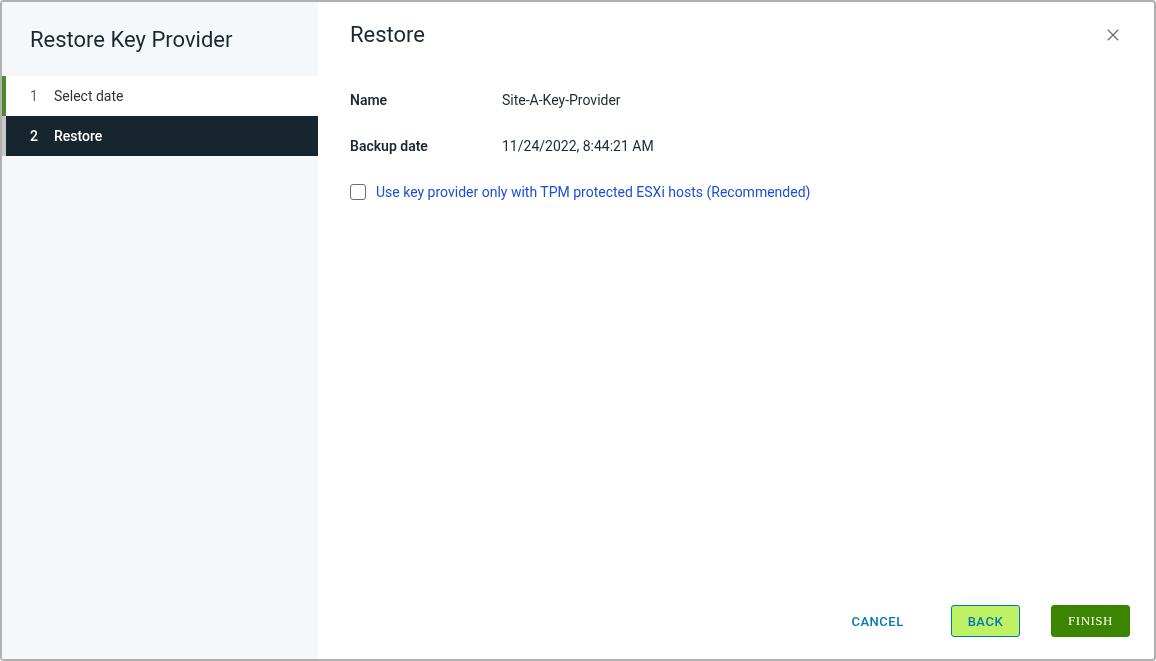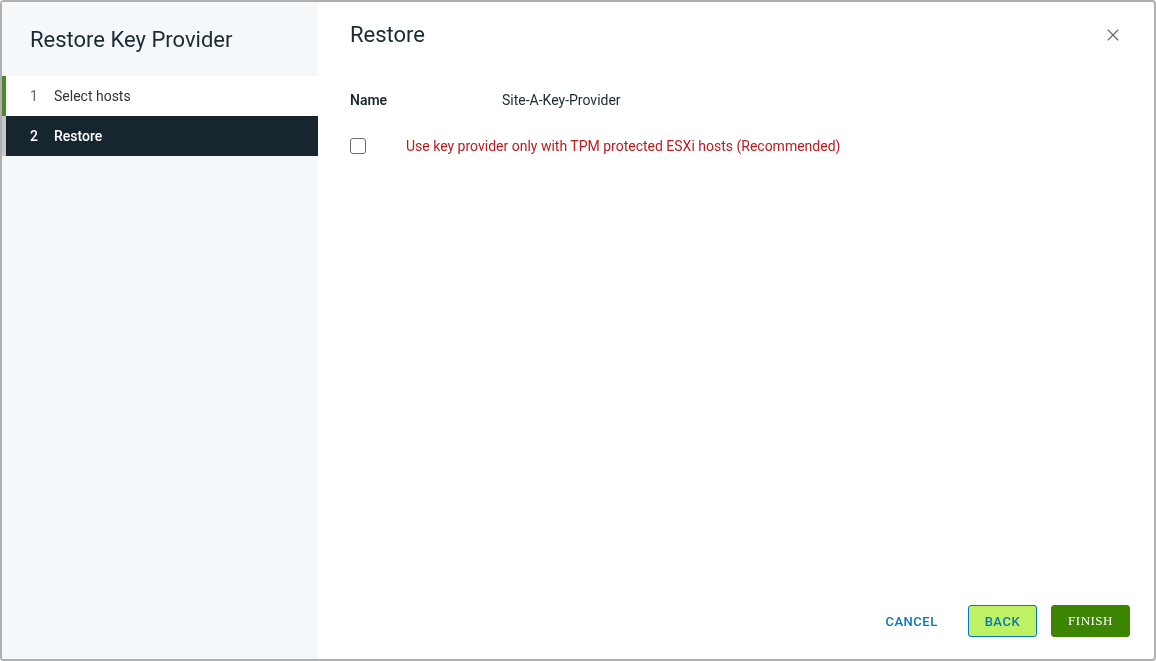--- a/index.html
+++ b/index.html
@@ -117,38 +117,37 @@
     }
     .field-value {
       color: #1b2a32;
       margin-left: 20px;
     }
     .checkbox-row {
       display: flex;
       align-items: center;
       margin-top: 12px;
       font-size: 14px;
-      color: #b91c1c;
-      gap: 30px;
+      color: #1d4ed8;
     }
     .chk {
       width: 16px;
       height: 16px;
       border: 1.5px solid #6d6d6d;
       border-radius: 3px;
       margin-right: 10px;
       cursor: pointer;
       flex-shrink: 0;
     }
     .content-footer {
       display: flex;
       justify-content: flex-end;
       align-items: center;
       padding: 18px 24px 22px 24px;
-      gap: 14px;
+      gap: 31px;
     }
     .btn {
       font-size: 13px;
       font-weight: 500;
       letter-spacing: 0.5px;
       cursor: pointer;
       border-radius: 3px;
       height: 32px;
       display: inline-flex;
       align-items: center;
@@ -176,21 +175,21 @@
 </head>
 <body>
 
 <div class="modal">
 
   <div class="sidebar">
     <div class="sidebar-title">Restore Key Provider</div>
     <div class="step-list">
       <div class="step completed">
         <span class="step-num">1</span>
-        <span class="step-label">Select hosts</span>
+        <span class="step-label">Select date</span>
       </div>
       <div class="step active">
         <span class="step-num">2</span>
         <span class="step-label">Restore</span>
       </div>
     </div>
   </div>
 
   <div class="content">
     <div class="content-header">
@@ -203,20 +202,24 @@
           </svg>
         </span>
       </div>
     </div>
 
     <div class="content-body">
       <div class="field-row">
         <div class="field-label">Name</div>
         <div class="field-value">Site-A-Key-Provider</div>
       </div>
+      <div class="field-row">
+        <div class="field-label">Backup date</div>
+        <div class="field-value">11/24/2022, 8:44:21 AM</div>
+      </div>
       <div class="checkbox-row">
         <div class="chk"></div>
         <span>Use key provider only with TPM protected ESXi hosts (Recommended)</span>
       </div>
     </div>
 
     <div class="content-footer">
       <button class="btn btn-link">CANCEL</button>
       <button class="btn btn-outline">BACK</button>
       <button class="btn btn-primary">FINISH</button>

